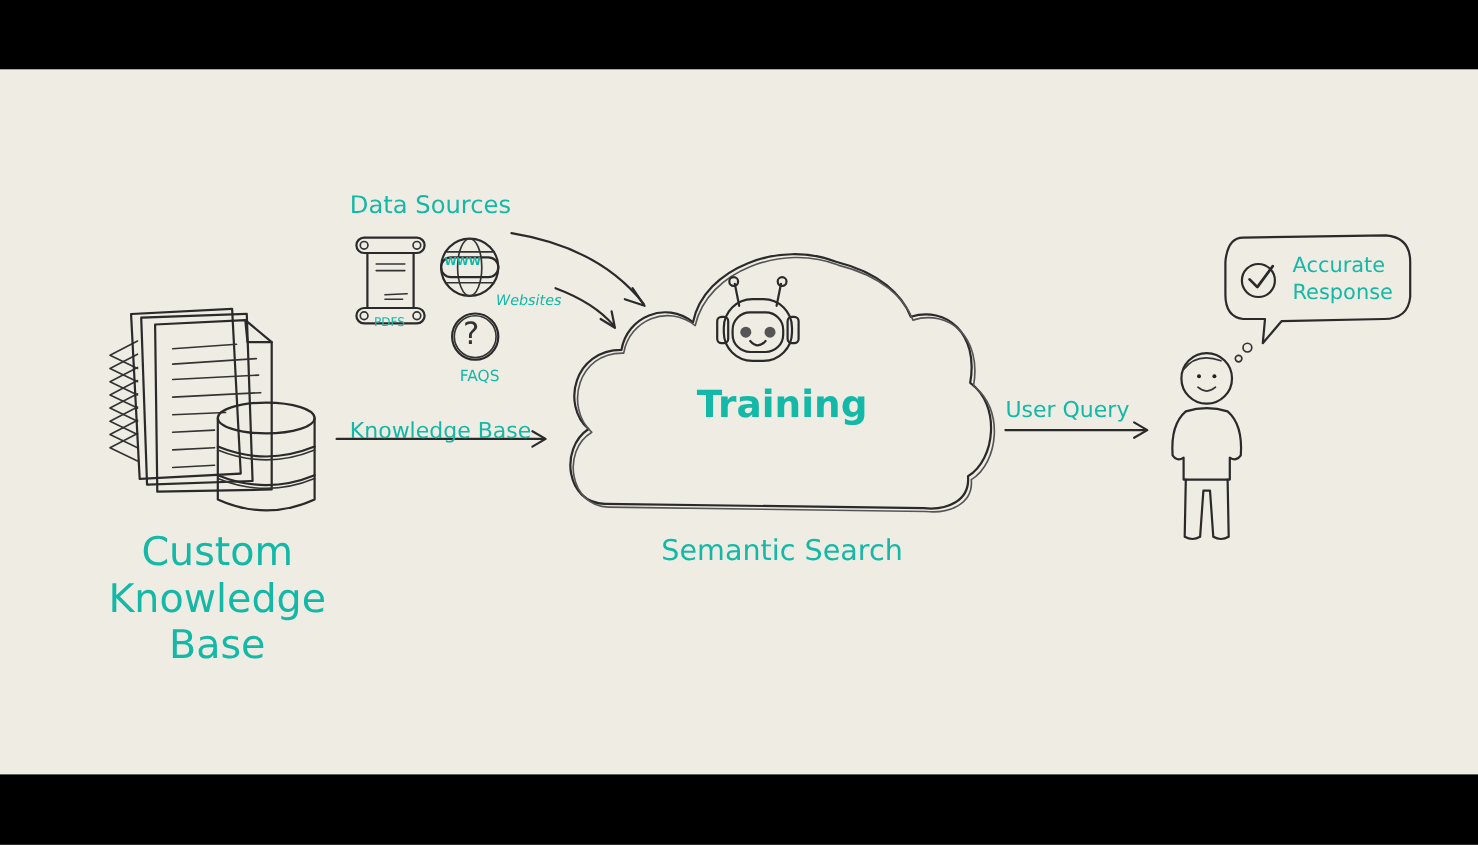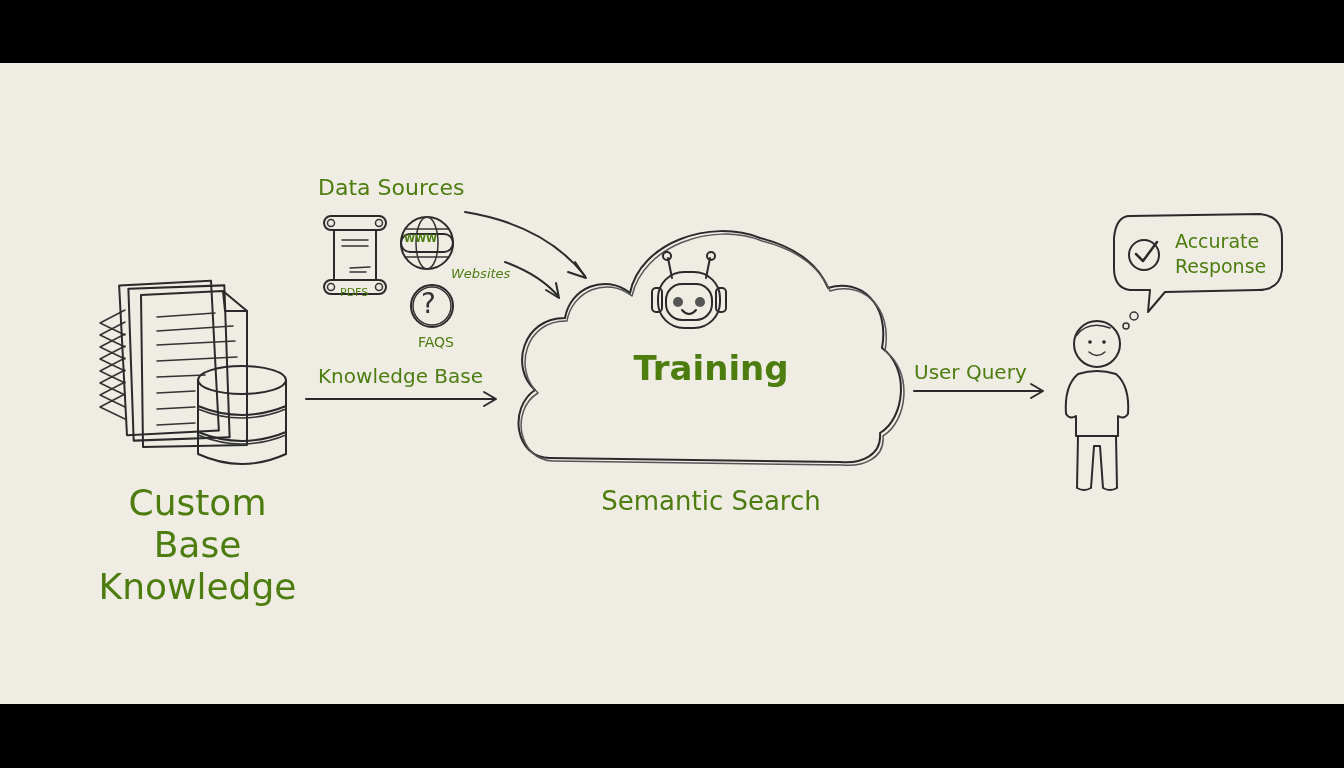--- a/index.html
+++ b/index.html
@@ -1,19 +1,19 @@
 <!DOCTYPE html>
 <html><head>
   <meta charset="utf-8">
   <style>
     html, body { margin:0; padding:0; }
     body { width:1344px; height:768px; background:#000; position:relative; overflow:hidden; font-family:"DejaVu Sans", sans-serif; }
     .paper { position:absolute; left:0; top:63px; width:1344px; height:641px; background:#efece4; }
     .abs { position:absolute; }
-    .label { color:#4d7c0f; white-space:nowrap; }
+    .label { color:#14b8a6; white-space:nowrap; }
     svg { position:absolute; overflow:visible; }
     .stroke { fill:none; stroke:#2a2a2a; stroke-width:2; stroke-linecap:round; stroke-linejoin:round; }
     .thin { fill:none; stroke:#333; stroke-width:1.5; stroke-linecap:round; stroke-linejoin:round; }
   </style>
 </head>
 <body>
 
 <div class="paper"></div>
 
 <svg style="left:95px;top:265px;" width="160" height="185" viewBox="0 0 160 185">
@@ -47,22 +47,22 @@
   <path d="M3 18 L3 92 Q47 112 91 92 L91 18" fill="#e8e5dd" class="stroke"></path>
   <ellipse cx="47" cy="18" rx="44" ry="14" fill="#dedbd2" class="stroke"></ellipse>
   <path d="M3 44 Q47 62 91 44" class="stroke"></path>
     <path d="M3 47 Q47 65 91 47" class="thin"></path>
   <path d="M3 70 Q47 88 91 70" class="stroke"></path>
     <path d="M3 73 Q47 91 91 73" class="thin"></path>
 </svg>
 
 <div class="abs label" style="left:90px;top:482px;width:215px;text-align:center;font-weight:normal;font-size:36px;line-height:42px;">
   <div>Custom</div>
+  <div>Knowledge</div>
   <div>Base</div>
-  <div>Knowledge</div>
 </div>
 
 <div class="abs label" style="left:318px;top:175px;font-size:22px;">Data Sources</div>
 
 <svg style="left:320px;top:212px;" width="72" height="86" viewBox="0 0 72 86">
   <rect x="4" y="4" width="62" height="14" rx="7" fill="#efece4" class="stroke"></rect>
   <circle cx="11" cy="11" r="3.5" class="thin"></circle>
     <circle cx="59" cy="11" r="3.5" class="thin"></circle>
   <rect x="14" y="18" width="42" height="50" fill="#efece4" class="stroke"></rect>
   <line x1="22" y1="28" x2="48" y2="28" class="thin"></line>
@@ -97,21 +97,21 @@
   <path d="M575 262 L586 278 L568 272" class="stroke"></path>
   <path d="M505 262 Q540 275 558 296" class="stroke"></path>
   <path d="M546 290 L559 298 L556 283" class="stroke"></path>
 
   <line x1="306" y1="399" x2="495" y2="399" class="stroke"></line>
   <path d="M484 392 L496 399 L484 406" class="stroke"></path>
 
   <line x1="914" y1="391" x2="1042" y2="391" class="stroke"></line>
   <path d="M1031 384 L1043 391 L1031 398" class="stroke"></path>
 </svg>
-<div class="abs label" style="left:318px;top:364px;font-size:20px;">Knowledge Base</div>
+<div class="abs label" style="left:318px;top:379px;font-size:20px;">Knowledge Base</div>
 <div class="abs label" style="left:914px;top:360px;font-size:20px;">User Query</div>
 
 <svg style="left:510px;top:218px;" width="400" height="255" viewBox="0 0 400 255">
   <path d="M40 240 C5 240 -2 190 25 172 C0 150 12 100 55 100 C60 70 95 55 120 75 C130 25 200 0 250 20 C290 30 310 50 318 70 C350 60 380 85 372 130 C400 150 395 200 370 215 C372 238 350 246 330 244 Z" fill="#ebe8df" class="stroke"></path>
   <path d="M43 243 C8 242 0 192 28 175 C3 152 15 102 57 103 C62 73 97 58 122 78 C133 28 202 3 252 23 C292 33 312 53 320 73 C352 63 383 88 375 133 C403 153 398 203 373 218 C375 241 352 249 332 247 Z" class="thin" style="stroke:#555;"></path>
 </svg>
 <svg style="left:648px;top:248px;" width="82" height="90" viewBox="0 0 82 90">
   <line x1="20" y1="10" x2="24" y2="30" class="stroke"></line>
     <circle cx="19" cy="8" r="4" fill="#d6d3ca" class="stroke"></circle>
   <line x1="62" y1="10" x2="58" y2="30" class="stroke"></line>

